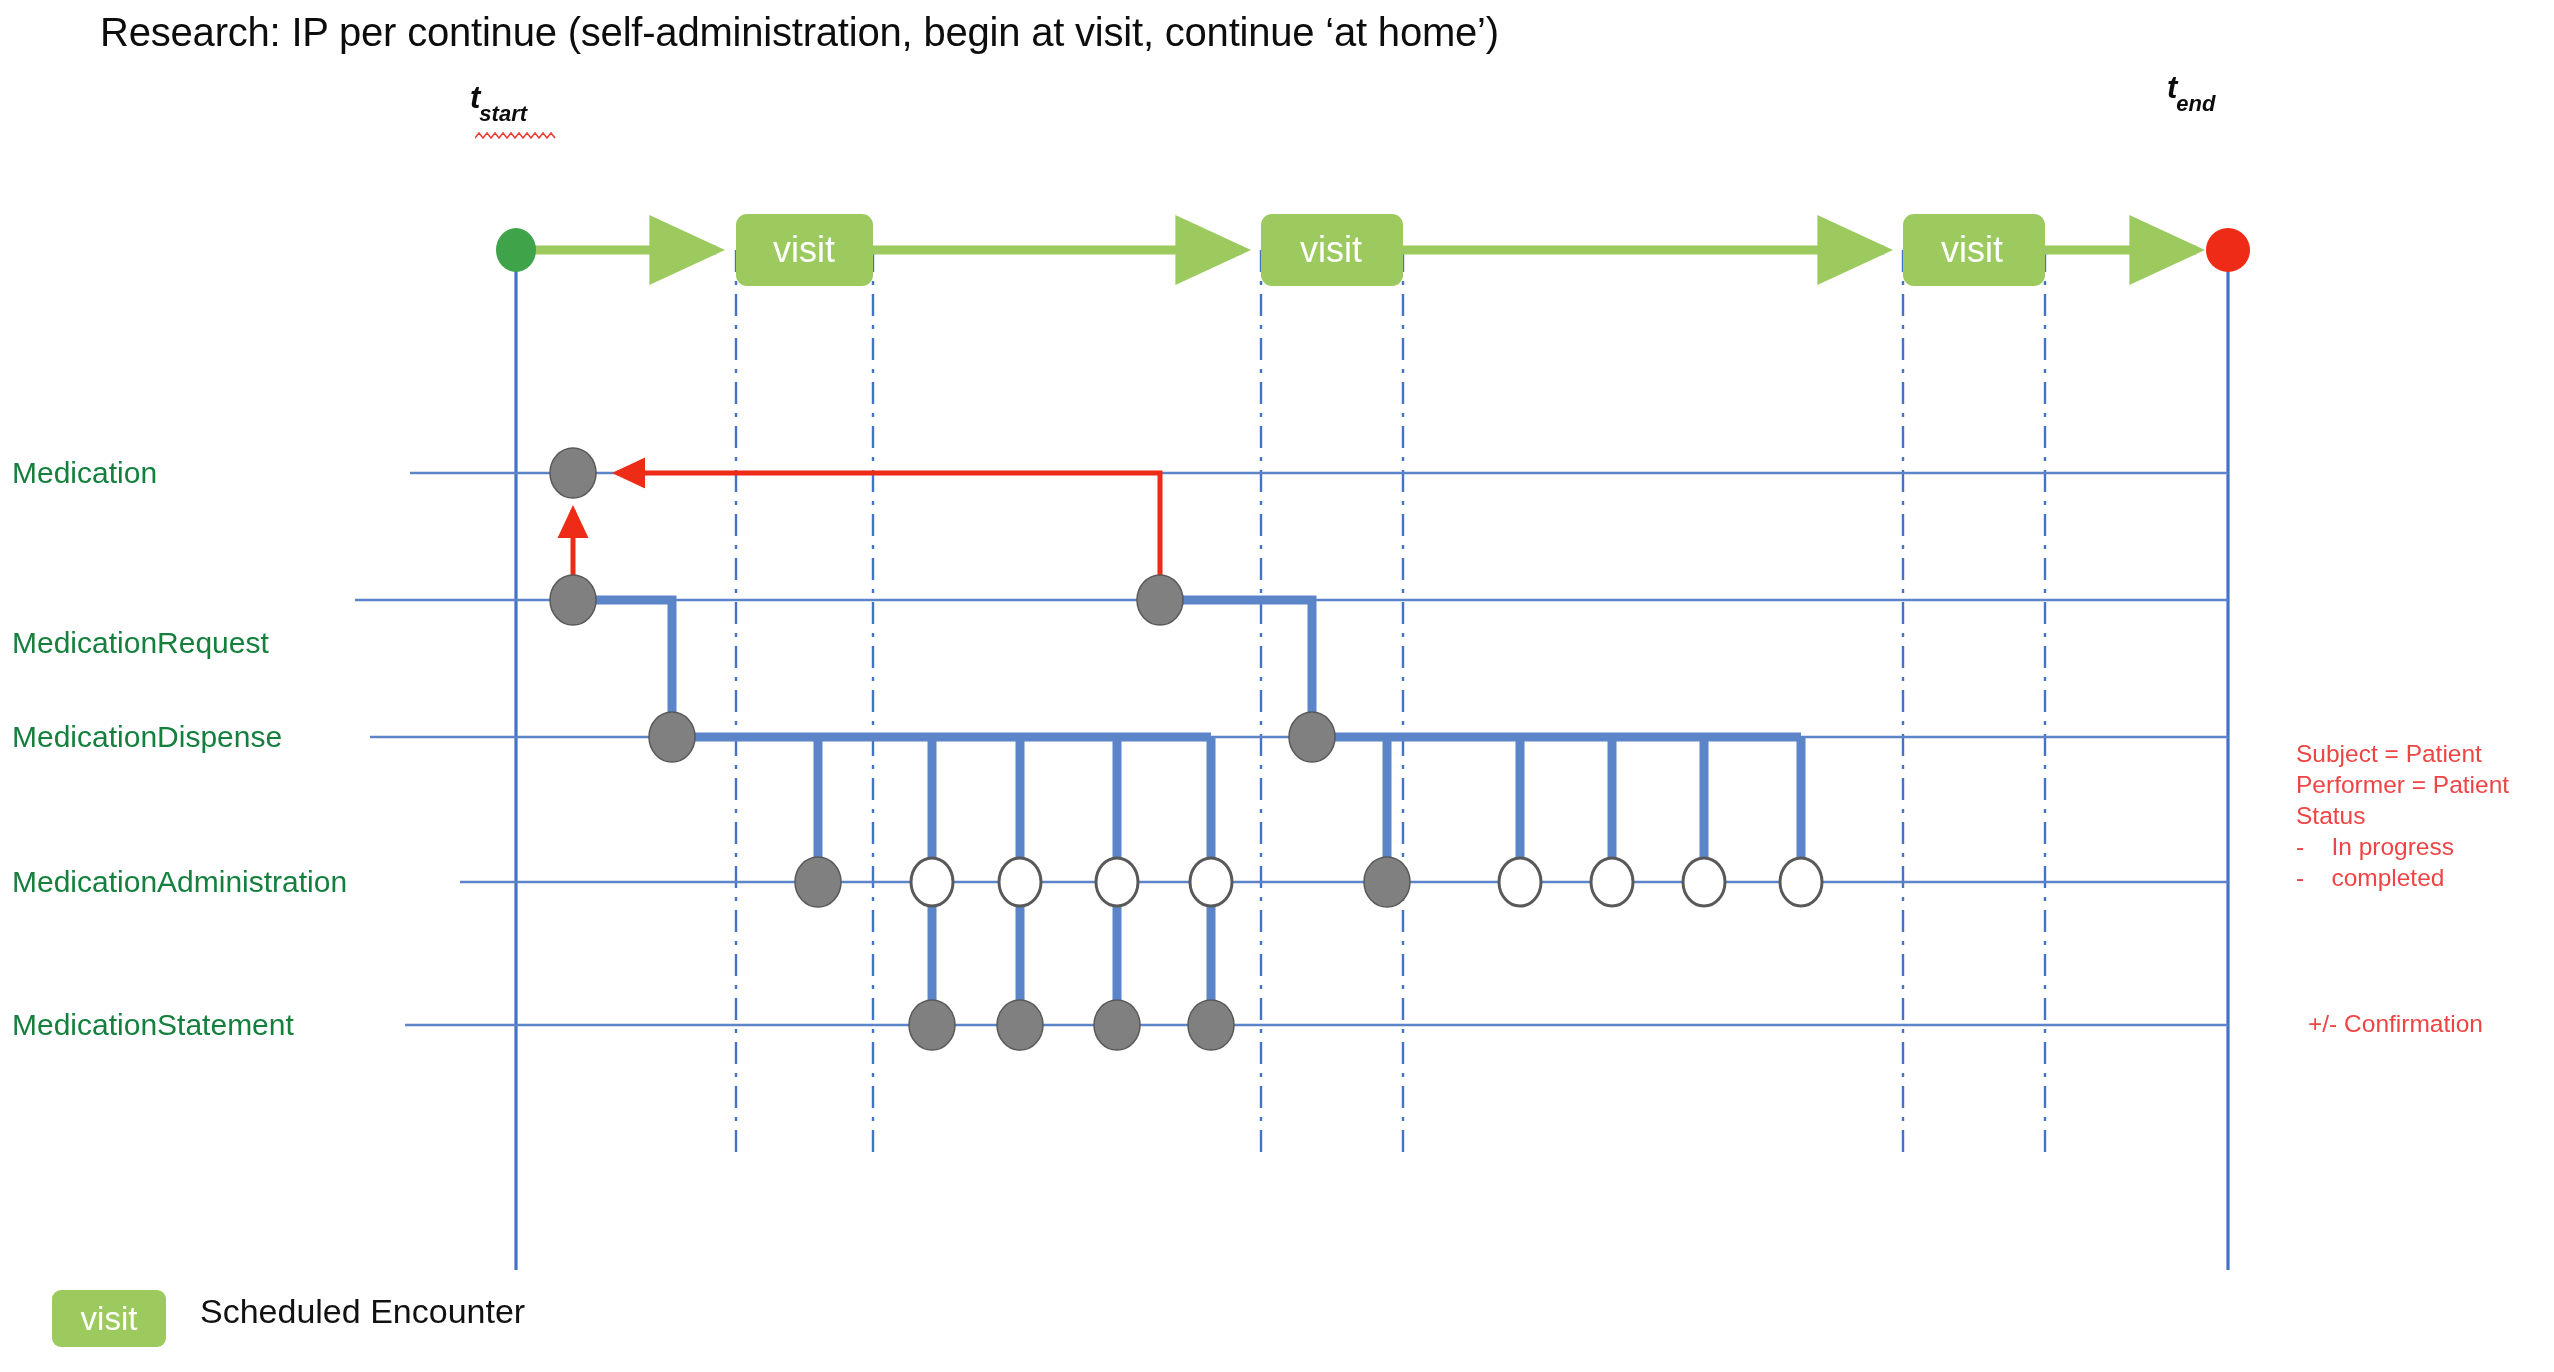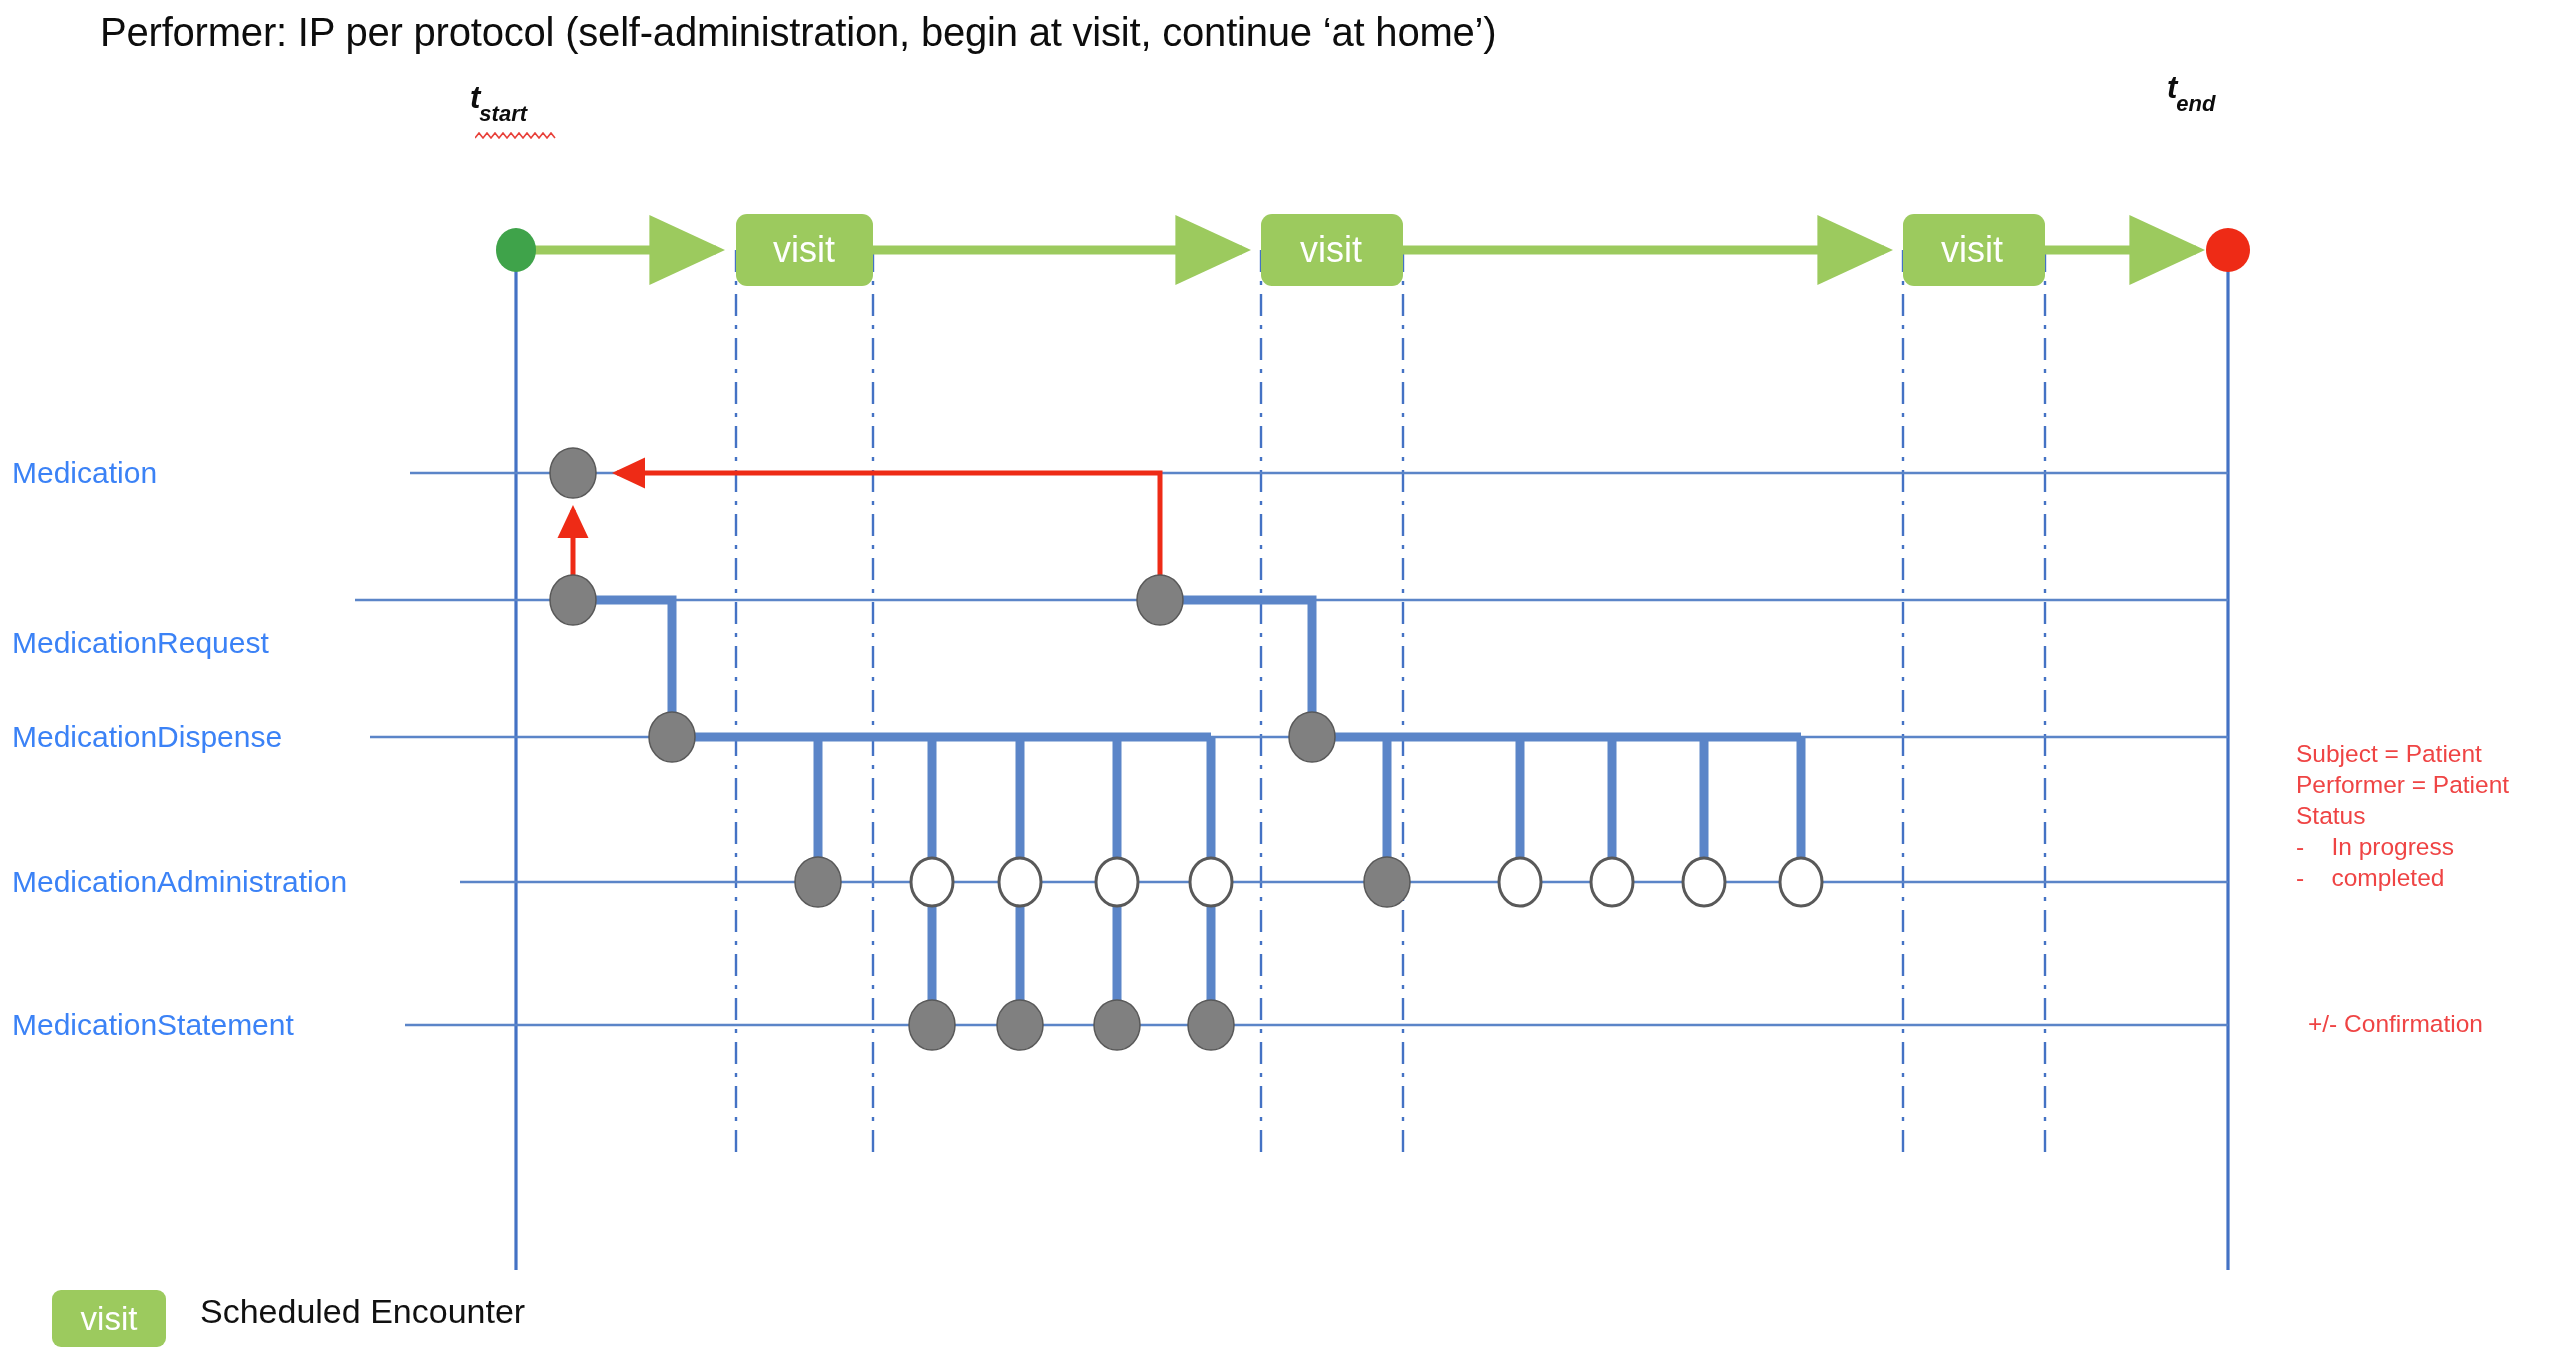--- a/index.html
+++ b/index.html
@@ -58,21 +58,21 @@
   .squiggle {
     position: absolute;
     left: 475px;
     top: 132px;
     width: 83px;
     height: 8px;
   }
   .rowlabel {
     position: absolute;
     font-size: 30px;
-    color: #3b82f6;
+    color: #15803d;
     white-space: nowrap;
     text-align: left;
     transform: translateY(-50%);
   }
   .visitlabel {
     position: absolute;
     color: #ffffff;
     font-size: 36px;
     white-space: nowrap;
     transform: translate(-50%, -50%);
@@ -110,21 +110,21 @@
     font-size: 34px;
     color: #111111;
     white-space: nowrap;
   }
 </style>
 </head>
 <body>
 
 <div id="canvas">
 
-  <div class="ttl">Performer: IP per protocol (self-administration, begin at visit, continue ‘at home’)</div>
+  <div class="ttl">Research: IP per continue (self-administration, begin at visit, continue ‘at home’)</div>
 
   <div class="tlabel" id="t-start-label"><span>t</span><span class="sub">start</span></div>
   <svg class="squiggle" viewBox="0 0 83 8" preserveAspectRatio="none">
     <path d="M0,6 L4,1 L8,6 L12,1 L16,6 L20,1 L24,6 L28,1 L32,6 L36,1 L40,6 L44,1 L48,6 L52,1 L56,6 L60,1 L64,6 L68,1 L72,6 L76,1 L80,6" fill="none" stroke="#e8413a" stroke-width="1.6"></path>
   </svg>
 
   <div class="tlabel" id="t-end-label"><span>t</span><span class="sub">end</span></div>
 
   <svg id="diagram-svg" viewBox="0 0 2554 1372">
     <defs>

